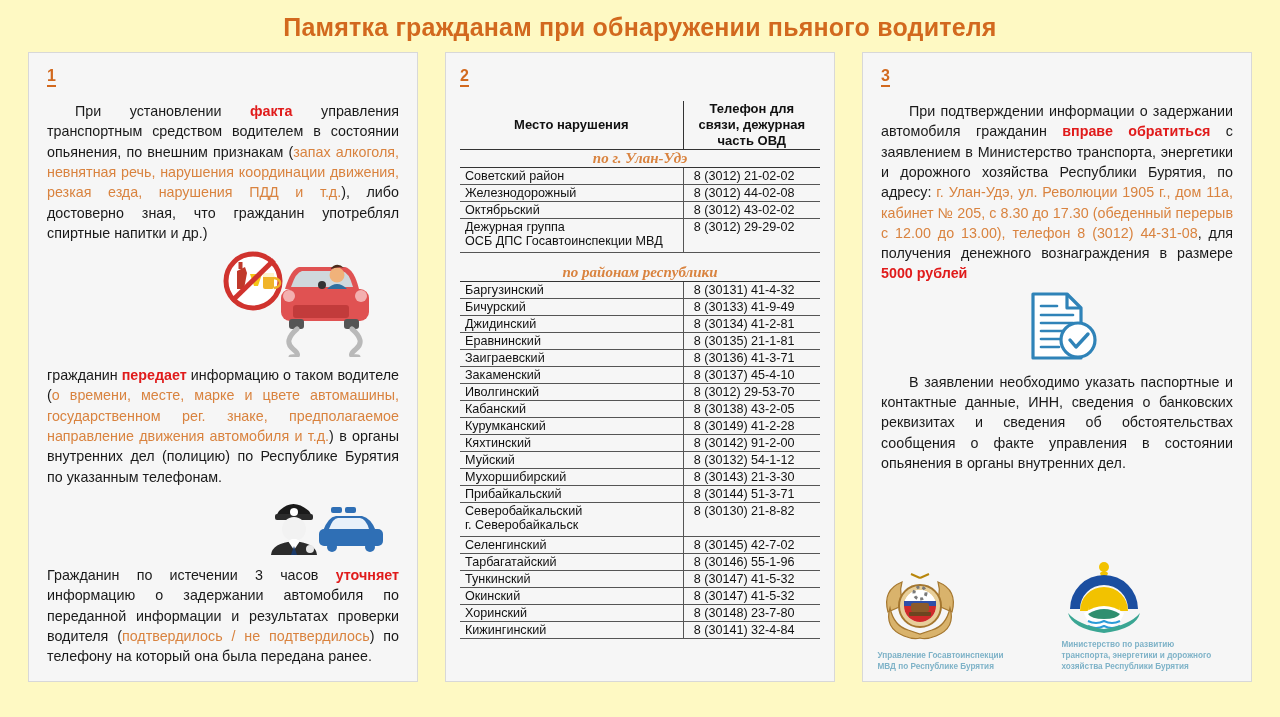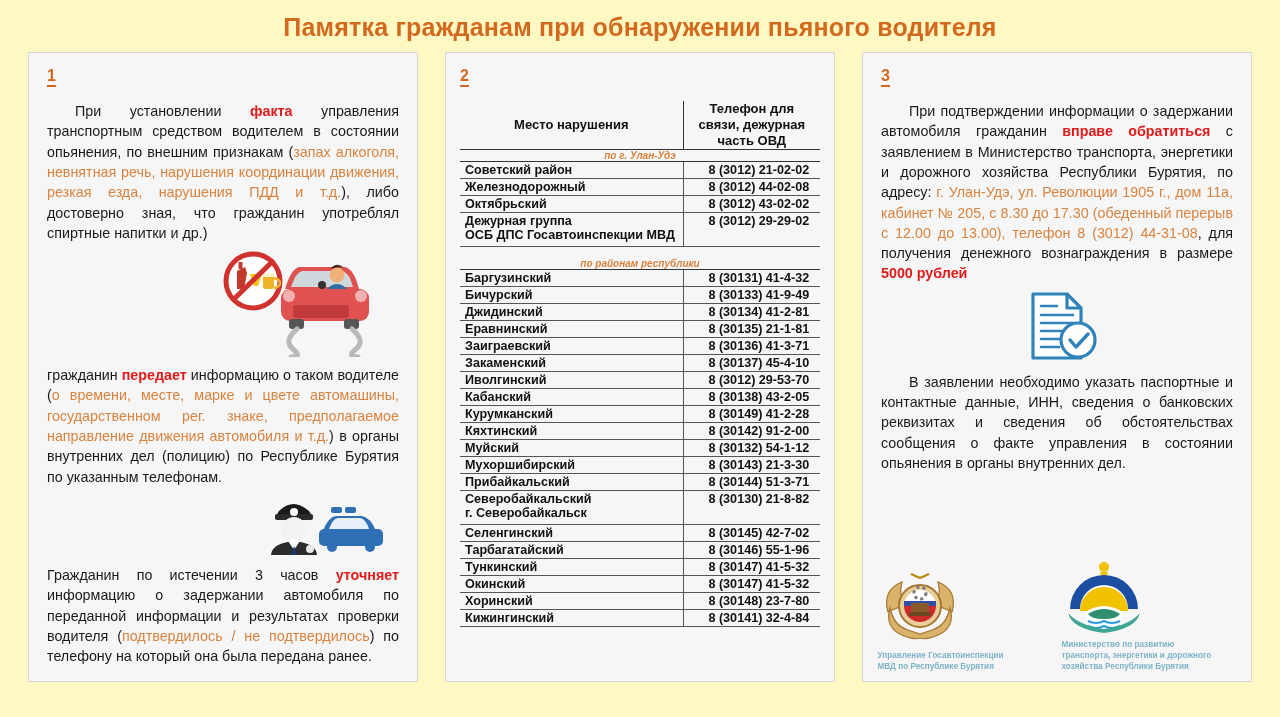--- a/index.html
+++ b/index.html
@@ -86,40 +86,39 @@
     border-bottom: 1.6px solid #333;
     vertical-align: middle;
     line-height: 1.22;
   }
   .thead-cell.place { border-right: 1.6px solid #333; }
   .section-row td {
     text-align: center;
     font-style: italic;
     font-weight: bold;
     color: #d9833f;
-    font-size: 10px;
+    font-size: 15px;
     padding: 7px 0 8px 0;
     border-bottom: 1.2px solid #333;
+    font-family: Liberation Serif, serif;
   }
   .section-row.first td { border-top: none; }
   tr.drow td {
     border-bottom: 1px solid #555;
     padding-top: 1px; padding-bottom: 1px;
     height: 17px;
-    font-weight: bold;
   }
   tr.drow td.name {
     border-right: 1.2px solid #555;
     padding-left: 5px;
     white-space: pre-line;
   }
   tr.drow td.tel {
-    padding-left: 18px;
+    padding-left: 10px;
     white-space: nowrap;
-    text-align: center;
   }
   tr.drow.tall td { height: 34px; vertical-align: top; padding-top: 1px; }
   .spacer-row td { height: 12px; border: none; }
 
   
   .logos {
     position: absolute;
     left: 0; right: 0; bottom: 8px;
     display: flex;
     justify-content: space-around;

